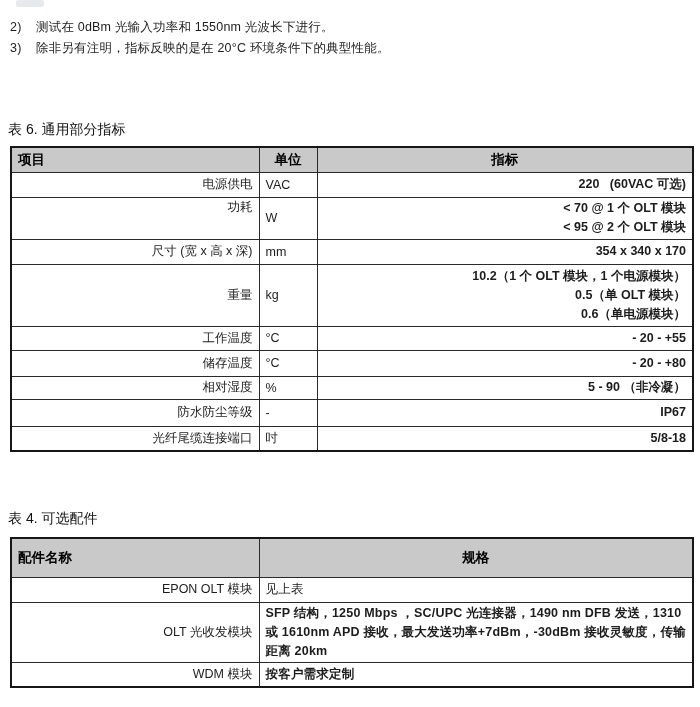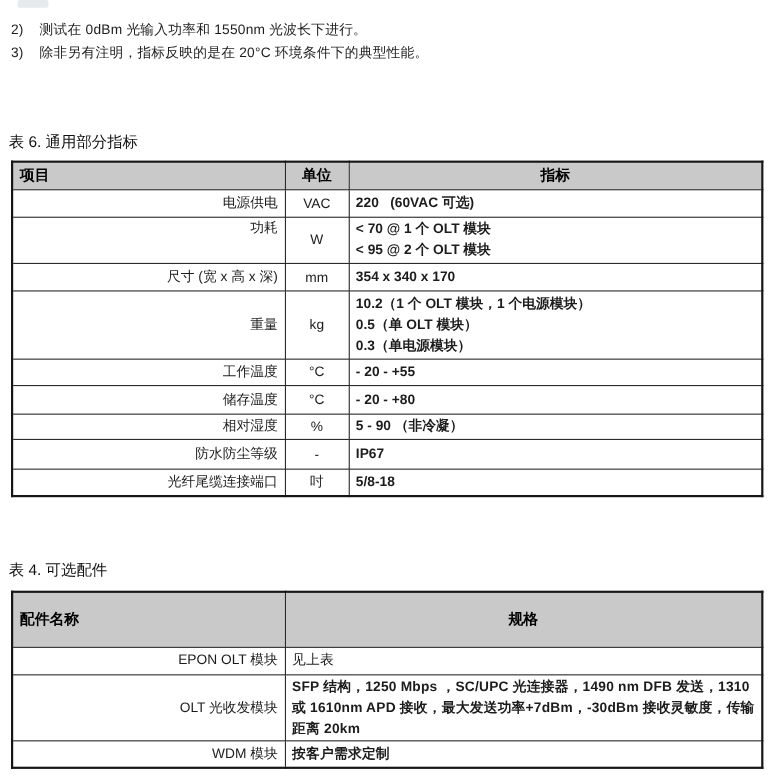--- a/index.html
+++ b/index.html
@@ -52,32 +52,32 @@
   th {
     background: #c9c9c9;
     font-size: 13.5px;
     font-weight: bold;
     color: #000;
   }
   th.left { text-align: left; }
   th.center { text-align: center; }
 
   td.col-item { text-align: right; white-space: pre-wrap; }
-  td.col-unit { text-align: center; }
-  td.col-value { text-align: left; font-weight: bold; }
+  td.col-unit { }
+  td.col-value { text-align: right; font-weight: bold; }
   td.col-spec  { text-align: left; }
   td.col-spec.bold { font-weight: bold; }
 
   .vline { line-height: 19px; white-space: pre-wrap; }
   .spec-text { line-height: 19px; white-space: pre-wrap; letter-spacing: 0.2px; }
 
   
   .h25 { height: 25px; } .h42 { height: 42px; } .h62 { height: 62px; }
   .h24 { height: 24px; } .h26 { height: 26px; margin-left: 36px; } .h23 { height: 23px; }
-  .h27 { height: 27px; } .h32 { height: 50px; font-family: Liberation Mono, monospace; } .h57 { height: 57px; }
+  .h27 { height: 27px; } .h32 { height: 39px; font-family: Liberation Mono, monospace; } .h57 { height: 57px; }
 </style>
 </head>
 <body>
 
 <div class="page">
 
   <div class="edge-artifact"></div>
 
   <div class="note note-2">
     <span class="num">2)</span>
@@ -125,21 +125,21 @@
         <td class="col-value">
           <div class="vline">354 x 340 x 170</div>
         </td>
       </tr>
       <tr class="h62">
         <td class="col-item">重量</td>
         <td class="col-unit">kg</td>
         <td class="col-value">
           <div class="vline">10.2（1 个 OLT 模块，1 个电源模块）</div>
           <div class="vline">0.5（单 OLT 模块）</div>
-          <div class="vline">0.3（单电源模块）</div>
+          <div class="vline">0.6（单电源模块）</div>
         </td>
       </tr>
       <tr class="h24">
         <td class="col-item">工作温度</td>
         <td class="col-unit">°C</td>
         <td class="col-value">
           <div class="vline">- 20 - +55</div>
         </td>
       </tr>
       <tr class="h26">

